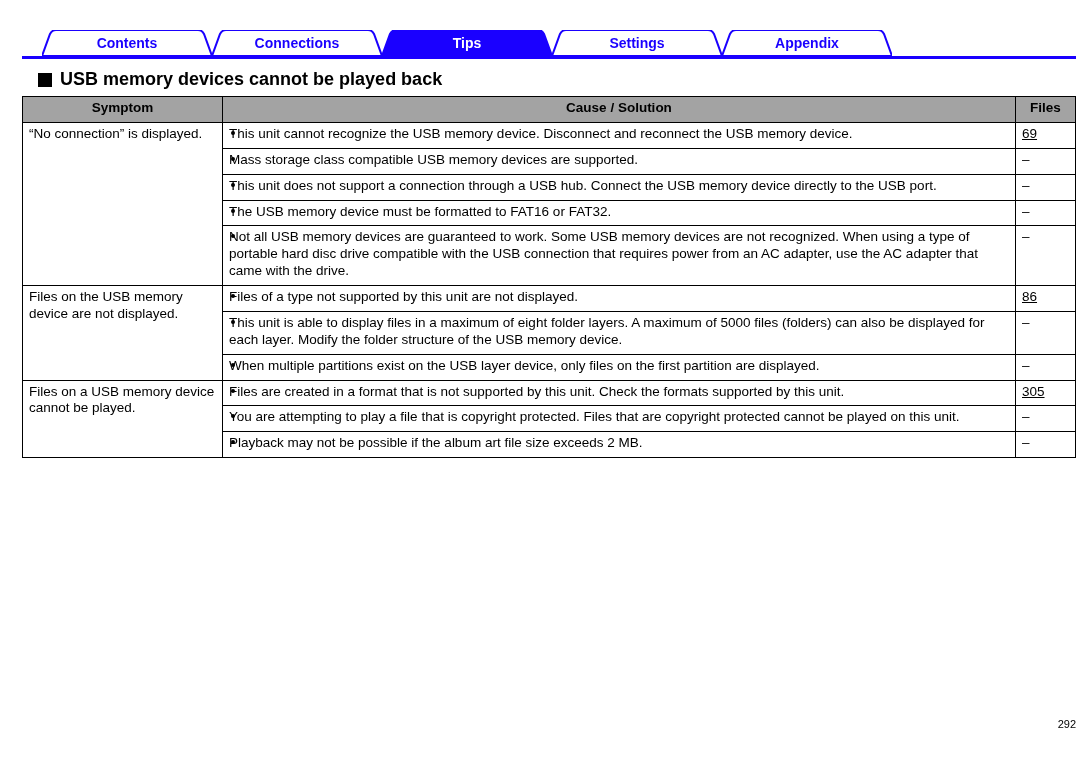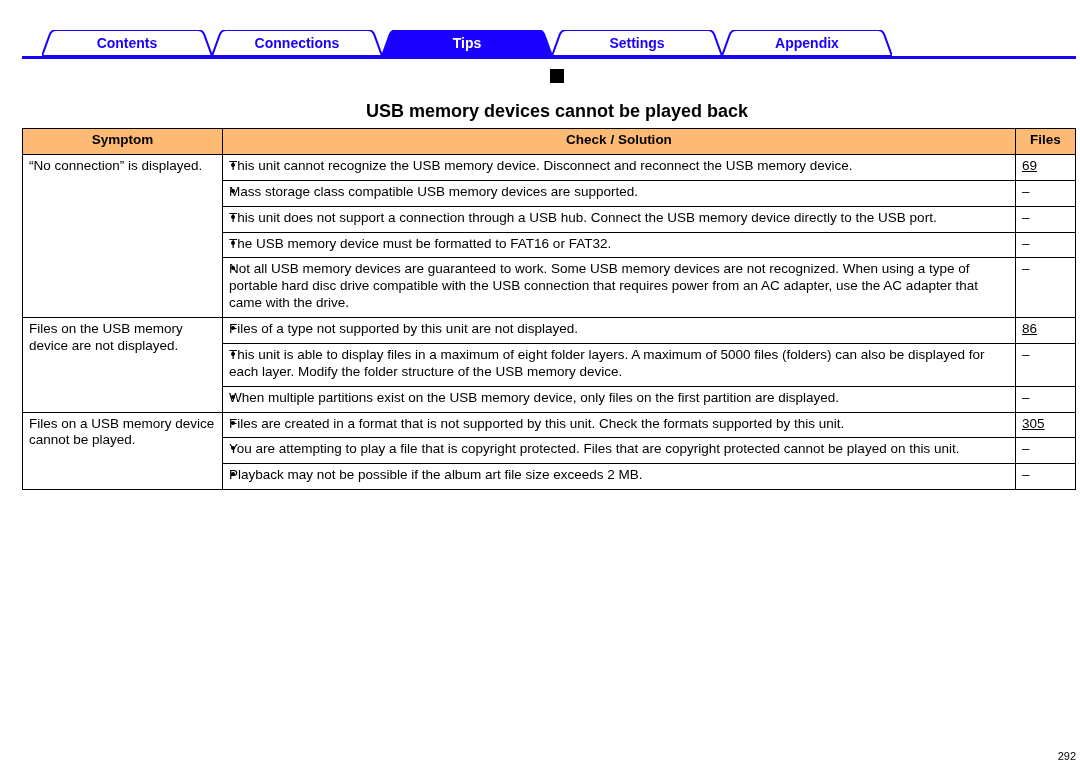--- a/index.html
+++ b/index.html
@@ -42,23 +42,22 @@
     position: relative;
     z-index: 2;
   }
   .tab .tab-label { color: #1a00ff; }
   .tab.active .tab-label { color: #fff; }
 
   
   .heading-row {
     display: flex;
     align-items: center;
-    gap: 18px;
+    gap: 8px;
     margin: 6px 0 6px 16px;
-    flex-direction: column;
   }
   .square-icon {
     width: 14px;
     height: 14px;
     background: #000;
     flex: 0 0 14px;
   }
   .heading {
     font-size: 18px;
     font-weight: bold;
@@ -72,21 +71,21 @@
   }
   table.trouble th, table.trouble td {
     border: 1px solid #000;
     padding: 3px 6px 5px 6px;
     vertical-align: top;
     font-size: 13.5px;
     line-height: 1.25;
     text-align: left;
   }
   table.trouble th {
-    background: #fdba74;
+    background: #a3a3a3;
     font-weight: bold;
     text-align: center;
   }
   col.sym { width: 200px; }
   col.cs  { }
   col.pg  { width: 60px; }
   td.page-cell { text-align: center; }
   td.page-cell a { color: #000; text-decoration: underline; text-align: center; }
   td.page-cell span.dash { text-decoration: none; }
   td.symptom-cell { }
@@ -143,21 +142,21 @@
 
   <table class="trouble">
     <colgroup>
       <col class="sym">
         <col class="cs">
         <col class="pg">
     </colgroup>
     <thead>
       <tr>
         <th>Symptom</th>
-        <th>Check / Solution</th>
+        <th>Cause / Solution</th>
         <th>Files</th>
       </tr>
     </thead>
     <tbody id="table-body">
         <tr>
           <td class="symptom-cell" rowspan="5">“No connection” is displayed.</td>
           <td class="cause-cell"><span class="bullet"></span><span>This unit cannot recognize the USB memory device. Disconnect and reconnect the USB memory device.</span></td>
           <td class="page-cell"><a href="#">69</a></td>
         </tr>
         <tr>
@@ -179,21 +178,21 @@
         <tr>
           <td class="symptom-cell" rowspan="3">Files on the USB memory device are not displayed.</td>
           <td class="cause-cell"><span class="bullet"></span><span>Files of a type not supported by this unit are not displayed.</span></td>
           <td class="page-cell"><a href="#">86</a></td>
         </tr>
         <tr>
           <td class="cause-cell"><span class="bullet"></span><span>This unit is able to display files in a maximum of eight folder layers. A maximum of 5000 files (folders) can also be displayed for each layer. Modify the folder structure of the USB memory device.</span></td>
           <td class="page-cell"><span class="dash">–</span></td>
         </tr>
         <tr>
-          <td class="cause-cell"><span class="bullet"></span><span>When multiple partitions exist on the USB memory device, only files on the first partition are displayed.</span></td>
+          <td class="cause-cell"><span class="bullet"></span><span>When multiple partitions exist on the USB layer device, only files on the first partition are displayed.</span></td>
           <td class="page-cell"><span class="dash">–</span></td>
         </tr>
         <tr>
           <td class="symptom-cell" rowspan="3">Files on a USB memory device cannot be played.</td>
           <td class="cause-cell"><span class="bullet"></span><span>Files are created in a format that is not supported by this unit. Check the formats supported by this unit.</span></td>
           <td class="page-cell"><a href="#">305</a></td>
         </tr>
         <tr>
           <td class="cause-cell"><span class="bullet"></span><span>You are attempting to play a file that is copyright protected. Files that are copyright protected cannot be played on this unit.</span></td>
           <td class="page-cell"><span class="dash">–</span></td>

